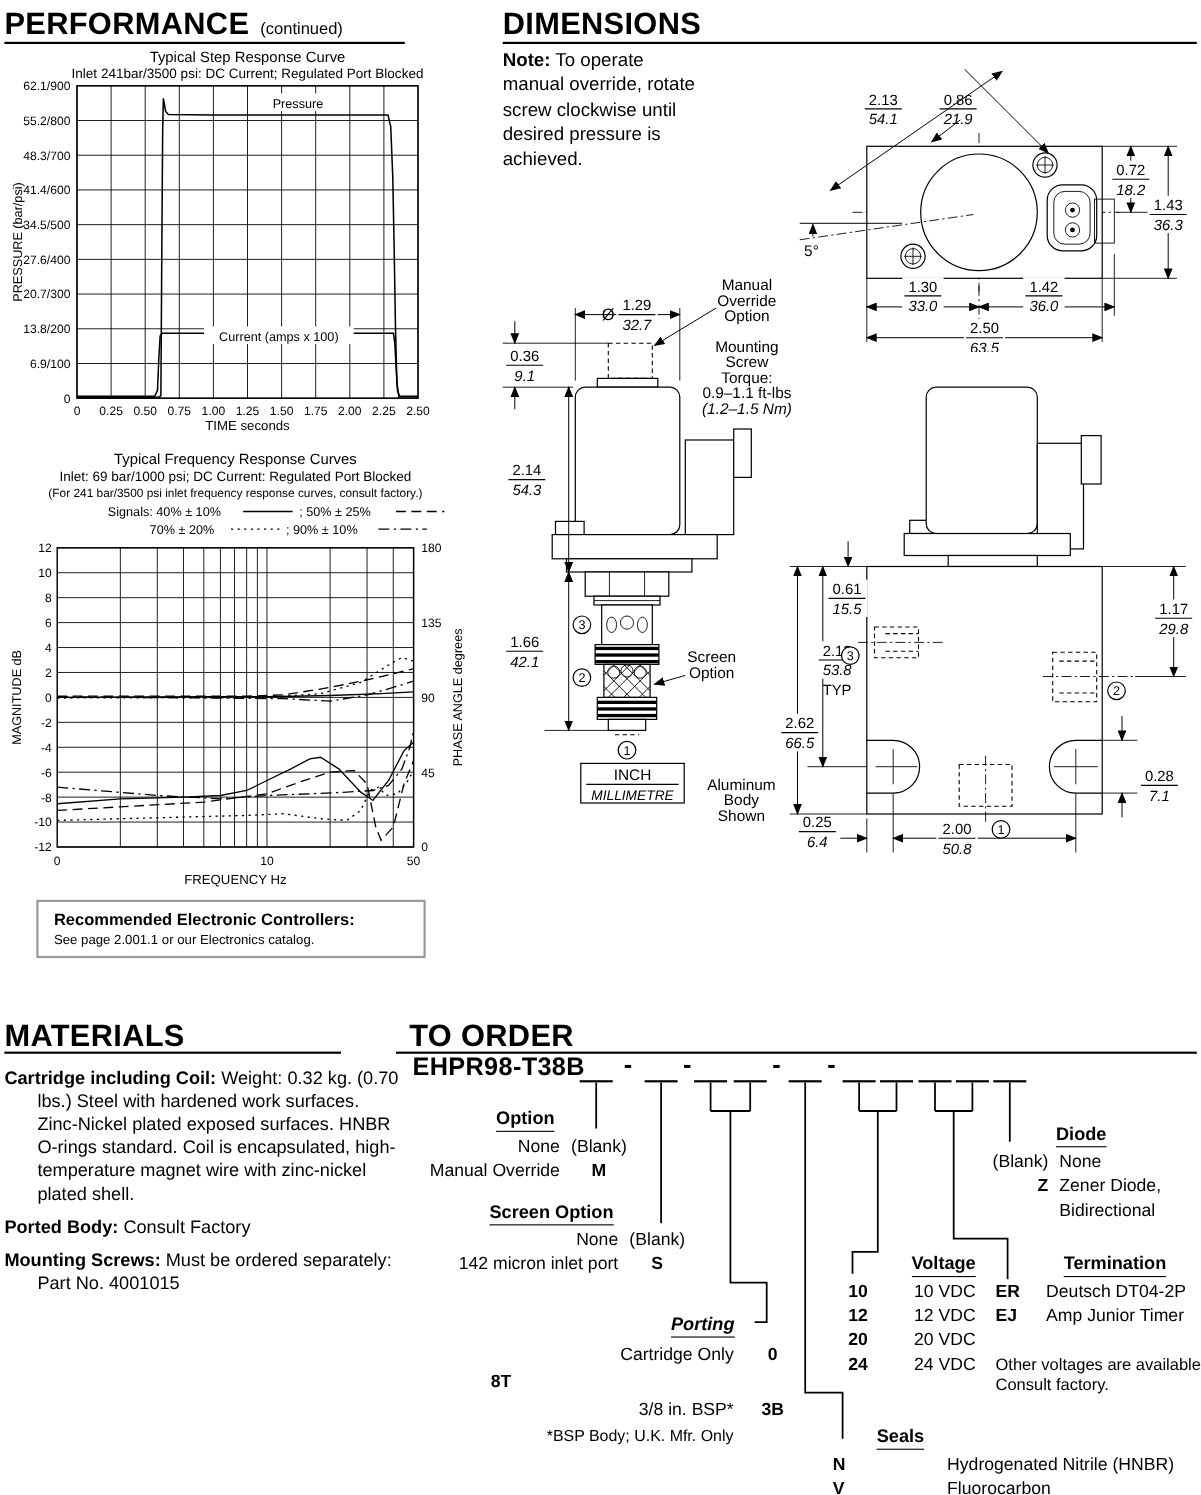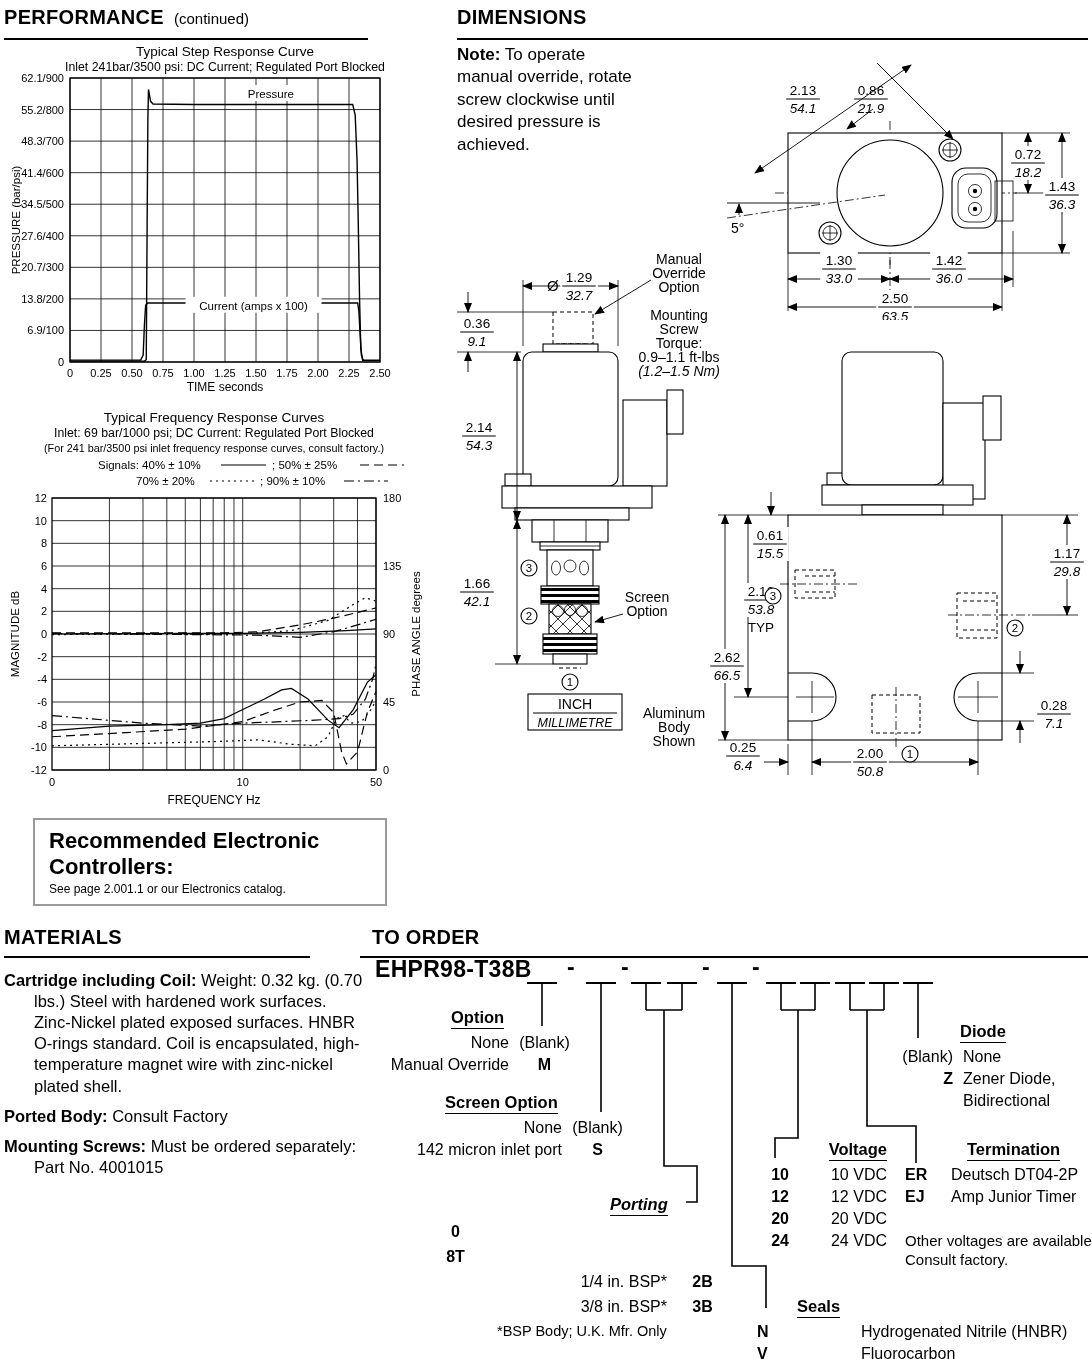--- a/index.html
+++ b/index.html
@@ -1,35 +1,35 @@
 <!DOCTYPE html>
 <html><head>
 <meta charset="utf-8">
 <style>
   html,body{margin:0;padding:0;}
   body{
     width:1092px;height:1359px;position:relative;background:#fff;color:#000;
     font-family:"Liberation Sans",sans-serif;overflow:hidden;
   }
   .abs{position:absolute;}
-  .h1{font-weight:bold;font-size:20px;letter-spacing:.3px;}
+  .h1{font-weight:bold;font-size:28px;letter-spacing:.3px;}
   .h1small{font-weight:normal;font-size:15px;margin-left:10px;}
   .rule{height:0;border-top:2.5px solid #000;}
   svg{font-family:"Liberation Sans",sans-serif;}
   svg text{fill:#000;}
   .drawline{stroke:#000;stroke-width:1.1;fill:none;}
   .thin{stroke:#000;stroke-width:.8;fill:none;}
   .fillw{fill:#fff;stroke:#000;stroke-width:1.1;}
   .cl{stroke:#000;stroke-width:.8;fill:none;stroke-dasharray:9,3,2,3;}
   .hid{stroke:#000;stroke-width:1;fill:none;stroke-dasharray:4,3;}
   .dimline{stroke:#000;stroke-width:.9;fill:none;}
   .note{font-size:17px;line-height:1.32;}
   .note b{font-weight:bold;}
   .ctrlbox{border:2px solid #9a9a9a;padding:8px 14px;width:322px;}
-  .ctrlbox .t{font-weight:bold;font-size:22px;}
+  .ctrlbox .t{font-weight:bold;font-size:15px;}
   .ctrlbox .s{font-size:12px;margin-top:2px;}
   .mpara{width:332px;padding-left:30px;text-indent:-30px;font-size:16.5px;line-height:1.28;margin:0 0 9px 0;}
   .mpara b{font-weight:bold;}
   .gtitle{font-weight:bold;font-size:16.5px;display:inline-block;border-bottom:1.7px solid #000;padding-bottom:1px;}
   .grp{position:absolute;font-size:16px;}
   .trow{display:flex;align-items:flex-start;line-height:22px;}
   .grp-l .tlabel{flex:1;text-align:right;}
   .grp-l .tcode{width:55px;text-align:center;margin-left:8px;}
   .bold{font-weight:bold;}
   .gfoot{font-size:14.5px;margin-top:4px;}
@@ -552,28 +552,25 @@
       <div class="trow">
         <span class="tlabel">142 micron inlet port</span>
         <span class="tcode bold">S</span>
       </div>
     </div>
   </div>
 <div class="grp grp-l" style="left:420px;top:1195px;width:310px;">
     <div style="margin-left: 190px; font-style: italic;"><span class="gtitle">Porting</span></div>
     <div style="margin-top: 3px;">
       <div class="trow" style="line-height: 25px;">
+        <span class="tlabel">Cartridge Only</span>
         <span class="tcode bold">0</span>
       </div>
       <div class="trow" style="line-height: 25px;">
         <span class="tcode bold">8T</span>
-      </div>
-      <div class="trow" style="line-height: 25px;">
-        <span class="tlabel">1/4 in. BSP*</span>
-        <span class="tcode bold">2B</span>
       </div>
       <div class="trow" style="line-height: 25px;">
         <span class="tlabel">3/8 in. BSP*</span>
         <span class="tcode bold">3B</span>
       </div>
     </div>
     <div class="gfoot" style="padding-left: 77px;">*BSP Body; U.K. Mfr. Only</div>
   </div>
 <div class="grp grp-c" style="left:757px;top:1140px;width:130px;text-align:right;">
     <div style="margin-left: 40px;"><span class="gtitle">Voltage</span></div>

